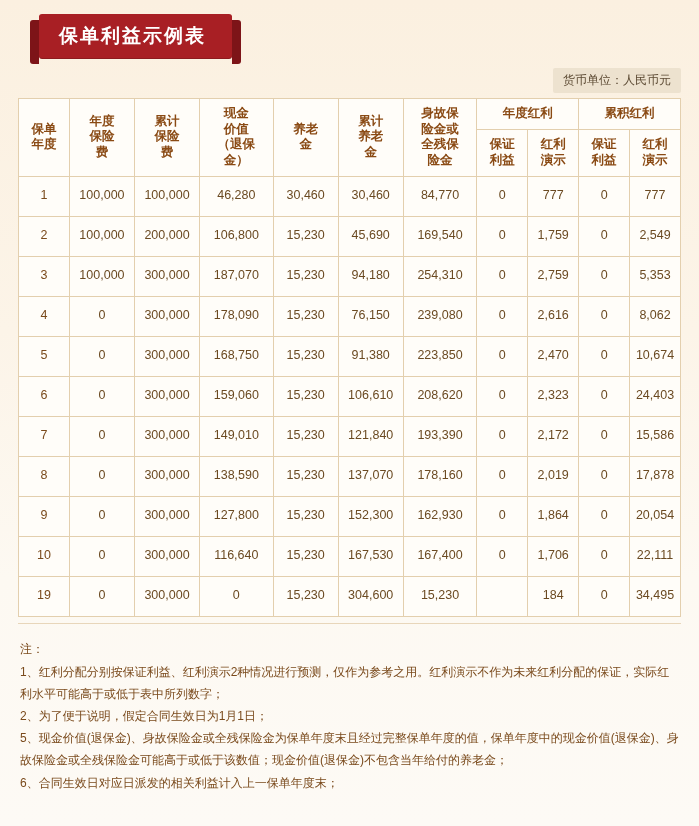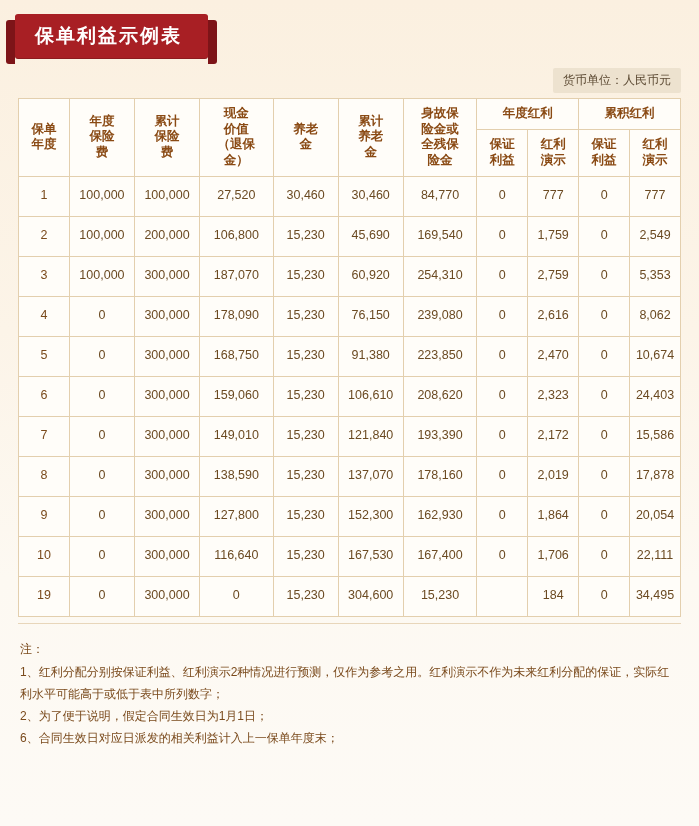--- a/index.html
+++ b/index.html
@@ -12,21 +12,21 @@
   }
   .page {
     position: relative;
     width: 699px;
     min-height: 826px;
     background: linear-gradient(180deg,#fbf0e0 0%, #fcf4e8 40%, #fdf9f2 70%, #fdfaf5 100%);
     overflow: hidden;
   }
   
   .title-wrap {
-    padding: 14px 0 6px 15px;
+    padding: 14px 0 6px 39px;
   }
   .ribbon {
     display: inline-block;
     position: relative;
     background: #a81f24;
     color: #fff;
     font-size: 19px;
     font-weight: bold;
     letter-spacing: 2px;
     padding: 9px 26px 9px 20px;
@@ -175,21 +175,21 @@
 利益</th>
           <th style="white-space:pre-line">红利
 演示</th>
         </tr>
       </thead>
       <tbody id="tbody">
           <tr>
             <td>1</td>
             <td>100,000</td>
             <td>100,000</td>
-            <td>27,520</td>
+            <td>46,280</td>
             <td>30,460</td>
             <td>30,460</td>
             <td>84,770</td>
             <td>0</td>
             <td>777</td>
             <td>0</td>
             <td>777</td>
           </tr>
           <tr>
             <td>2</td>
@@ -203,21 +203,21 @@
             <td>1,759</td>
             <td>0</td>
             <td>2,549</td>
           </tr>
           <tr>
             <td>3</td>
             <td>100,000</td>
             <td>300,000</td>
             <td>187,070</td>
             <td>15,230</td>
-            <td>60,920</td>
+            <td>94,180</td>
             <td>254,310</td>
             <td>0</td>
             <td>2,759</td>
             <td>0</td>
             <td>5,353</td>
           </tr>
           <tr>
             <td>4</td>
             <td>0</td>
             <td>300,000</td>
@@ -324,17 +324,18 @@
         </tbody>
     </table>
   </div>
 
   <div class="divider"></div>
 
   <div class="notes">
     <p class="n-title">注：</p>
     <p>1、红利分配分别按保证利益、红利演示2种情况进行预测，仅作为参考之用。红利演示不作为未来红利分配的保证，实际红利水平可能高于或低于表中所列数字；</p>
     <p>2、为了便于说明，假定合同生效日为1月1日；</p>
+    <p>5、现金价值(退保金)、身故保险金或全残保险金为保单年度末且经过完整保单年度的值，保单年度中的现金价值(退保金)、身故保险金或全残保险金可能高于或低于该数值；现金价值(退保金)不包含当年给付的养老金；</p>
     <p>6、合同生效日对应日派发的相关利益计入上一保单年度末；</p>
 
   </div>
 
 </div>
 
 </body></html>

